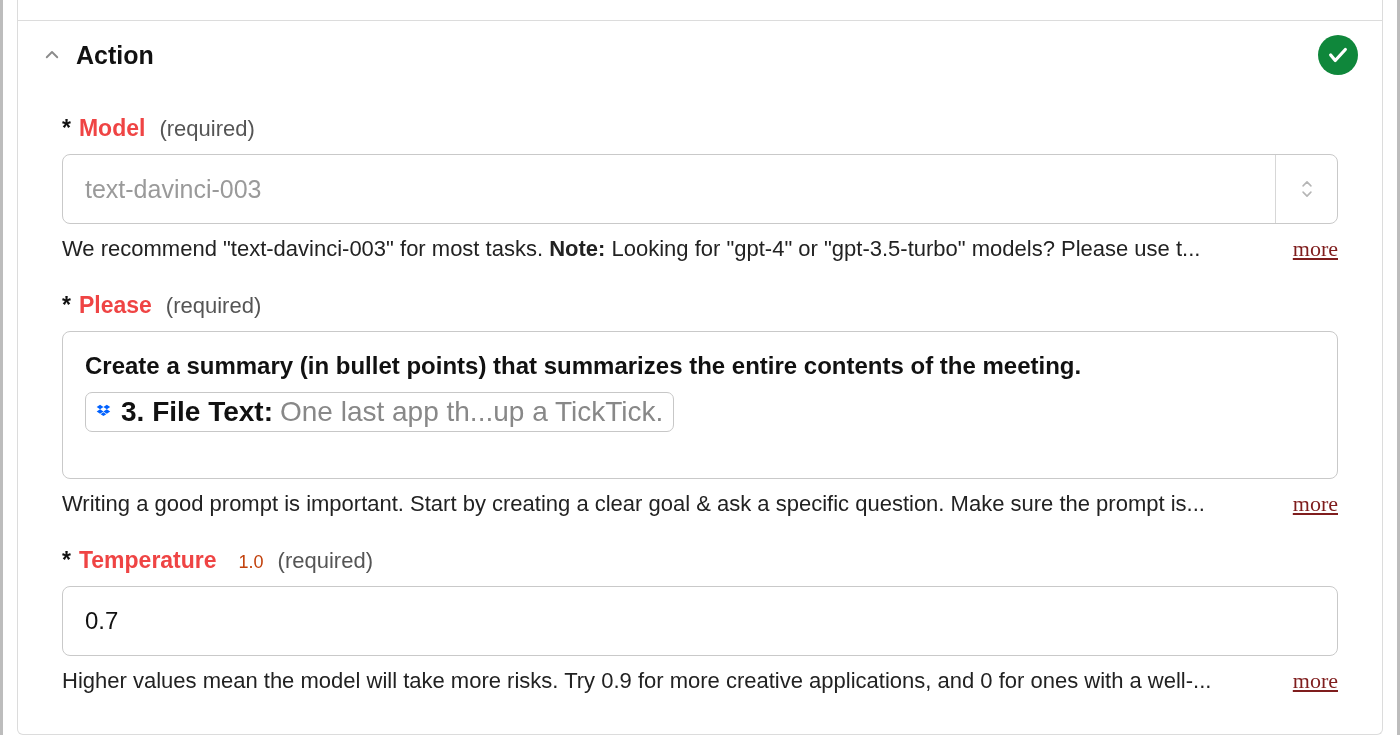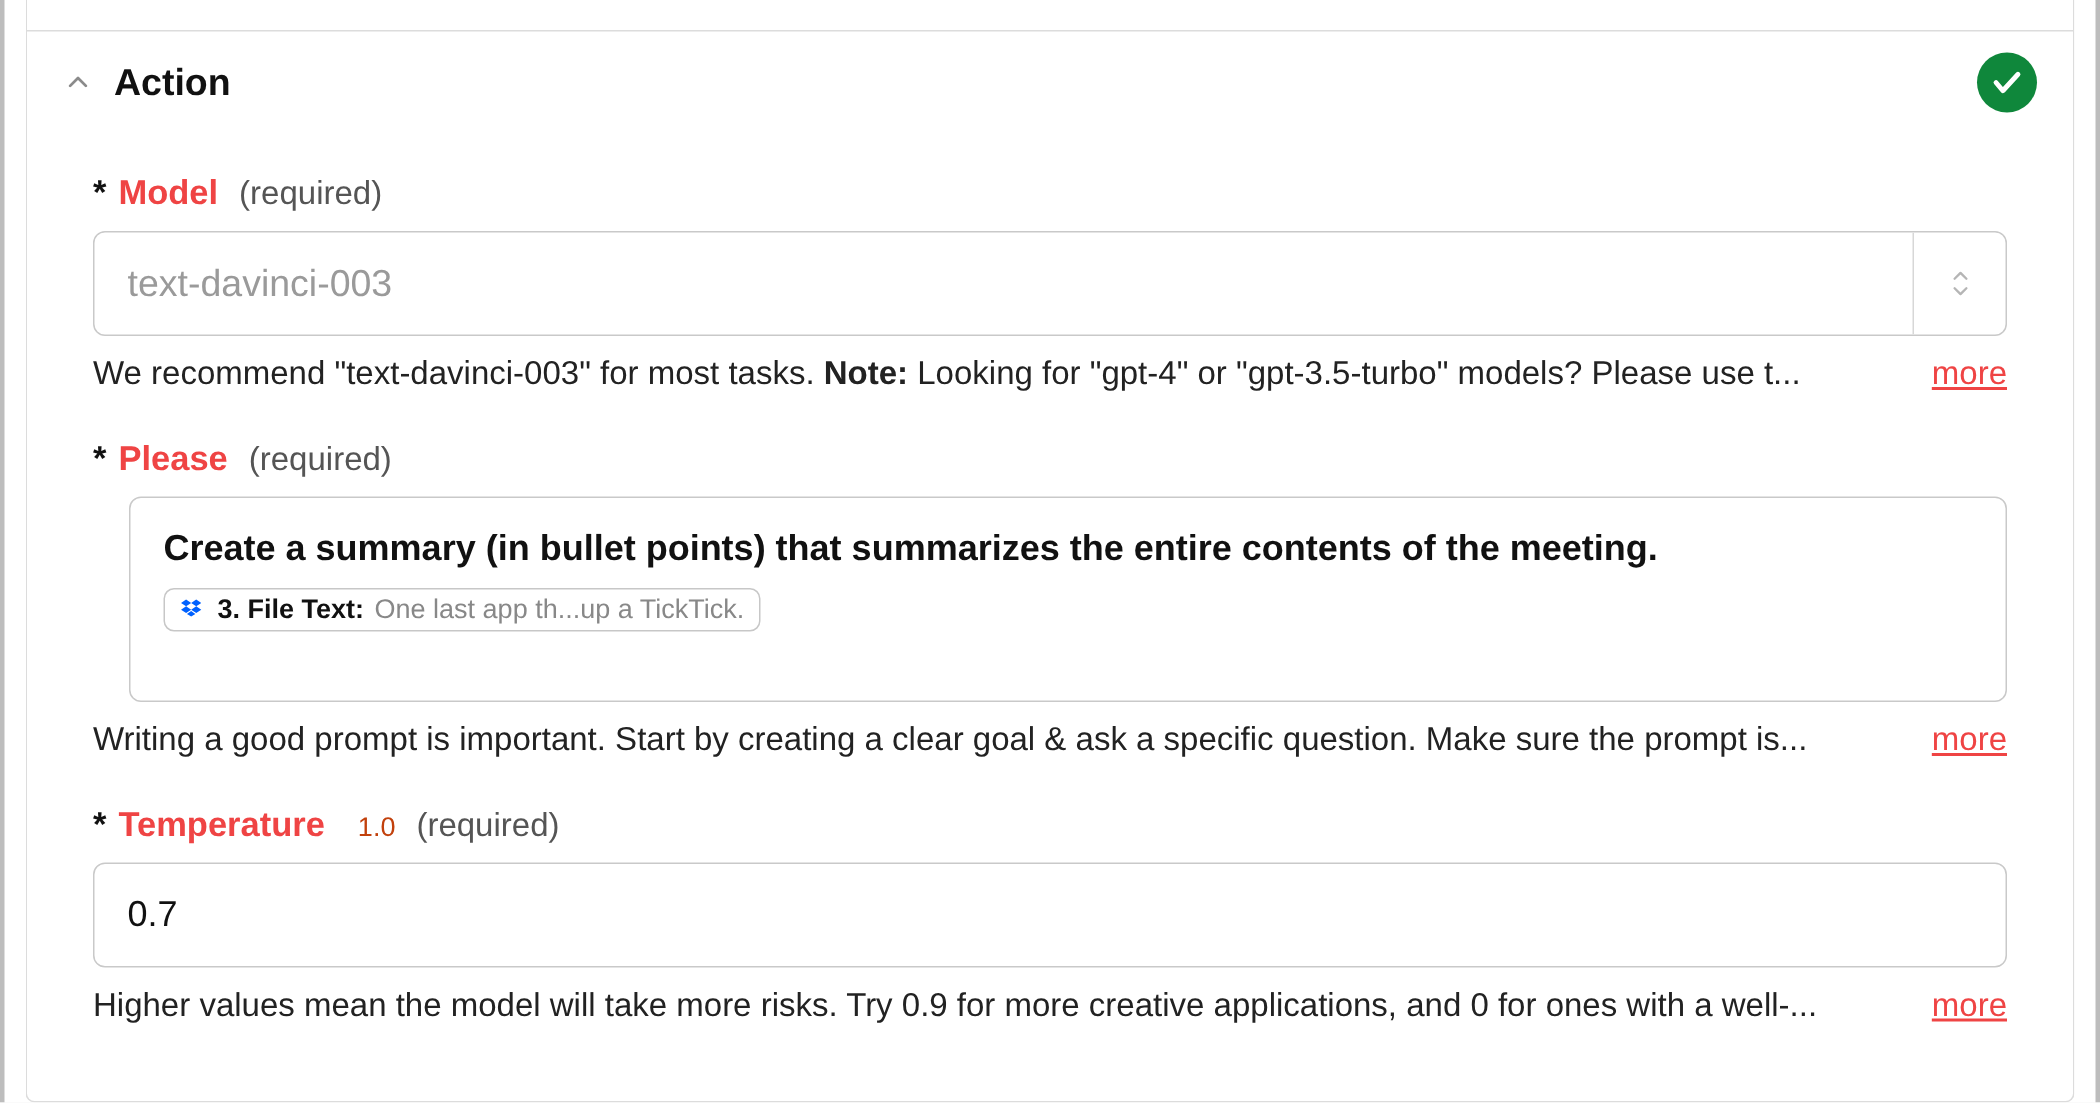--- a/index.html
+++ b/index.html
@@ -135,48 +135,48 @@
     font-size: 22px;
     color: #222;
     flex: 1;
     white-space: nowrap;
     overflow: hidden;
     text-overflow: ellipsis;
   }
   .help-text strong { font-weight: 700; }
   .more-link {
     font-size: 22px;
-    color: #ef4444;
+    color: #7f1d1d;
     text-decoration: underline;
     cursor: pointer;
     flex-shrink: 0;
+    font-family: Liberation Serif, serif;
   }
   .prompt-box {
     border: 1px solid #c9c9c9;
     border-radius: 8px;
     padding: 18px 30px 46px 22px;
     min-height: 130px;
     cursor: text;
-    margin-left: 24px;
   }
   .prompt-box .instruction {
     font-size: 24px;
     font-weight: 600;
     color: #111;
     margin-bottom: 10px;
     line-height: 1.35;
   }
   .pill {
     display: inline-flex;
     align-items: center;
     border: 1px solid #c7c7c7;
     border-radius: 7px;
     padding: 3px 10px 3px 8px;
     gap: 7px;
-    font-size: 18px;
+    font-size: 28px;
     background: #fff;
     cursor: pointer;
   }
   .pill-icon { width: 20px; height: 20px; display:flex; align-items:center; justify-content:center; }
   .pill-icon svg { width: 18px; height: 18px; }
   .pill-name { font-weight: 700; color:#111; }
   .pill-text { color:#888;text-align:center; }
   .input-box {
     width: 100%;
     border: 1px solid #c9c9c9;

